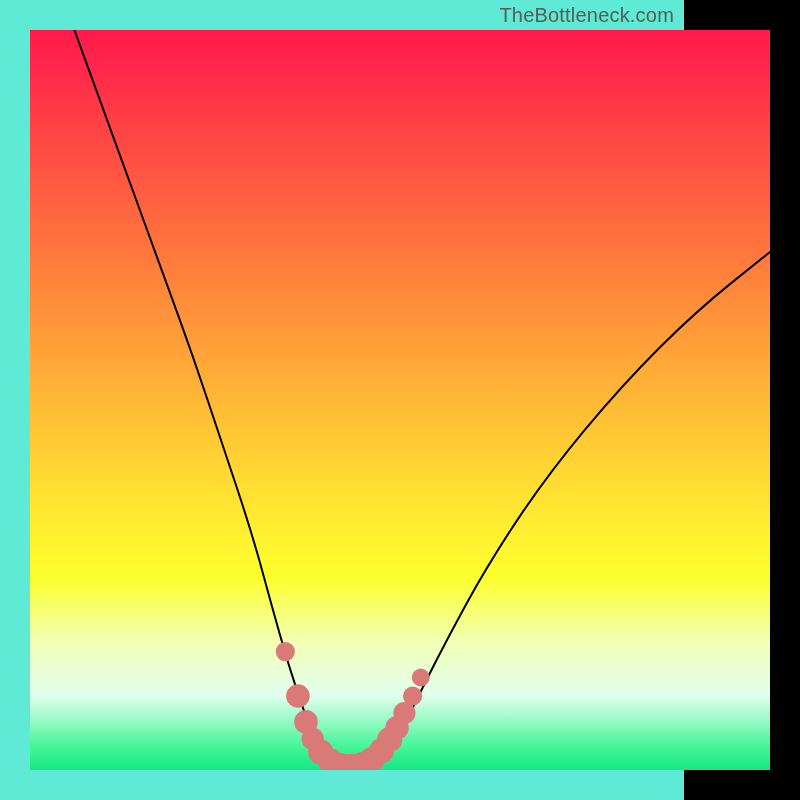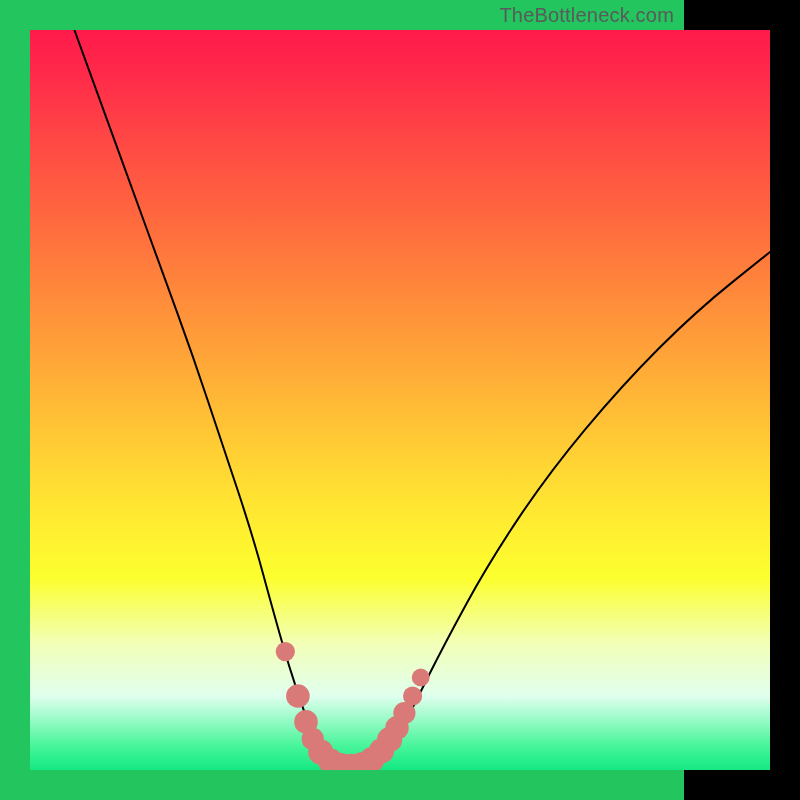--- a/index.html
+++ b/index.html
@@ -1,21 +1,21 @@
 <!DOCTYPE html>
 <html><head>
 <meta charset="utf-8">
 <style>
   * { margin: 0; padding: 0; box-sizing: border-box; }
   html, body { width: 800px; height: 800px; overflow: hidden; background: #000; }
   .frame {
     position: relative;
     width: 684px;
     height: 800px;
-    background: #22c55e;
+    background: #5eead4;
     text-decoration: underline;
   }
   .watermark {
     position: absolute;
     top: 4px;
     right: 10px;
     font-family: Arial, Helvetica, sans-serif;
     font-size: 20px;
     font-weight: 500;
     color: #5a5a5a;

